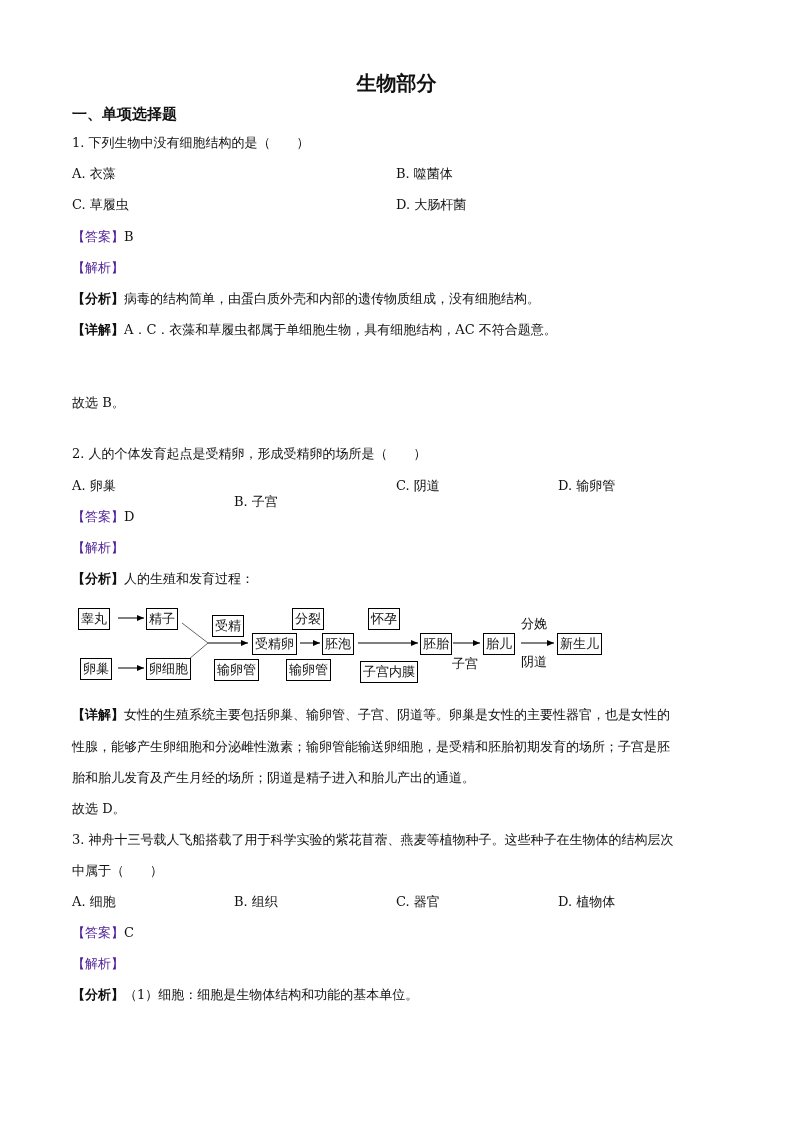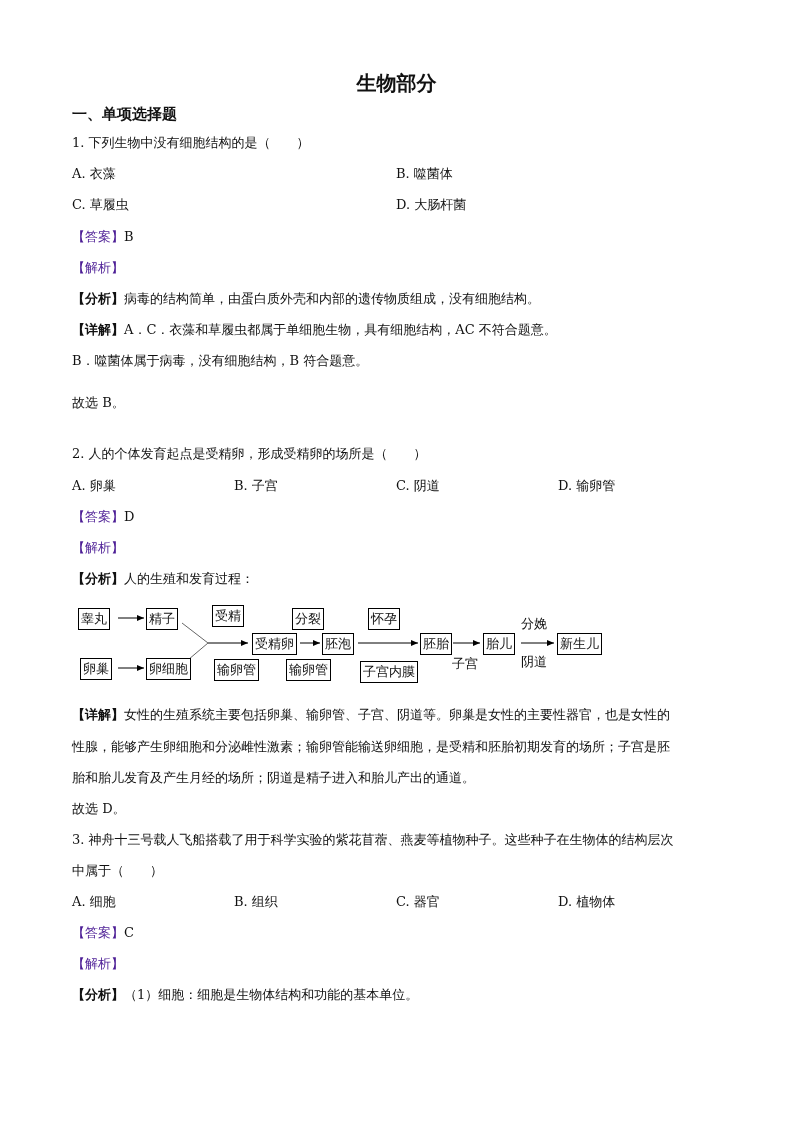--- a/index.html
+++ b/index.html
@@ -28,26 +28,25 @@
 
   <div class="line" style="top:134px">1. 下列生物中没有细胞结构的是（　　）</div>
   <div class="opt" style="left:72px;top:165px">A.  衣藻</div>
   <div class="opt" style="left:396px;top:165px">B.  噬菌体</div>
   <div class="opt" style="left:72px;top:196px">C.  草履虫</div>
   <div class="opt" style="left:396px;top:196px">D.  大肠杆菌</div>
   <div class="line" style="top:228px"><span class="tag">【答案】</span><span>B</span></div>
   <div class="line tag" style="top:259px">【解析】</div>
   <div class="line" style="top:290px"><span class="blk">【分析】</span><span>病毒的结构简单，由蛋白质外壳和内部的遗传物质组成，没有细胞结构。</span></div>
   <div class="line" style="top:321px"><span class="blk">【详解】</span><span>A．C．衣藻和草履虫都属于单细胞生物，具有细胞结构，AC 不符合题意。</span></div>
-  <div class="line" style="top:352px">B．噬菌体属于病毒，没有细胞结构，B 符合题意。</div>
   <div class="line" style="top:394px">故选 B。</div>
 
   <div class="line" style="top:445px">2. 人的个体发育起点是受精卵，形成受精卵的场所是（　　）</div>
   <div class="opt" style="left:72px;top:477px">A.  卵巢</div>
-  <div class="opt" style="left:234px;top:477px">B.  子宫</div>
+  <div class="opt" style="left:234px;top:493px">B.  子宫</div>
   <div class="opt" style="left:396px;top:477px">C.  阴道</div>
   <div class="opt" style="left:558px;top:477px">D.  输卵管</div>
   <div class="line" style="top:508px"><span class="tag">【答案】</span><span>D</span></div>
   <div class="line tag" style="top:539px">【解析】</div>
   <div class="line" style="top:570px"><span class="blk">【分析】</span><span>人的生殖和发育过程：</span></div>
 
   <div class="diagram">
     <svg width="540" height="82">
       <defs>
           <marker id="ah" markerWidth="8" markerHeight="8" refX="7" refY="3" orient="auto">
@@ -61,21 +60,21 @@
       <line x1="132" y1="40" x2="172" y2="40" stroke="#000" stroke-width="1" marker-end="url(#ah)"></line>
       <line x1="224" y1="40" x2="244" y2="40" stroke="#000" stroke-width="1" marker-end="url(#ah)"></line>
       <line x1="282" y1="40" x2="342" y2="40" stroke="#000" stroke-width="1" marker-end="url(#ah)"></line>
       <line x1="377" y1="40" x2="404" y2="40" stroke="#000" stroke-width="1" marker-end="url(#ah)"></line>
       <line x1="445" y1="40" x2="478" y2="40" stroke="#000" stroke-width="1" marker-end="url(#ah)"></line>
     </svg>
     <div class="box" style="left:2px;top:5px">睾丸</div>
     <div class="box" style="left:70px;top:5px">精子</div>
     <div class="box" style="left:4px;top:55px">卵巢</div>
     <div class="box" style="left:70px;top:55px">卵细胞</div>
-    <div class="box" style="left:136px;top:2px">受精</div>
+    <div class="box" style="left:136px;top:12px">受精</div>
     <div class="box" style="left:176px;top:30px">受精卵</div>
     <div class="box" style="left:138px;top:56px">输卵管</div>
     <div class="box" style="left:216px;top:5px">分裂</div>
     <div class="box" style="left:246px;top:30px">胚泡</div>
     <div class="box" style="left:210px;top:56px">输卵管</div>
     <div class="box" style="left:292px;top:5px">怀孕</div>
     <div class="box" style="left:284px;top:58px">子宫内膜</div>
     <div class="box" style="left:344px;top:30px">胚胎</div>
     <div class="box" style="left:407px;top:30px">胎儿</div>
     <div class="box" style="left:481px;top:30px">新生儿</div>

